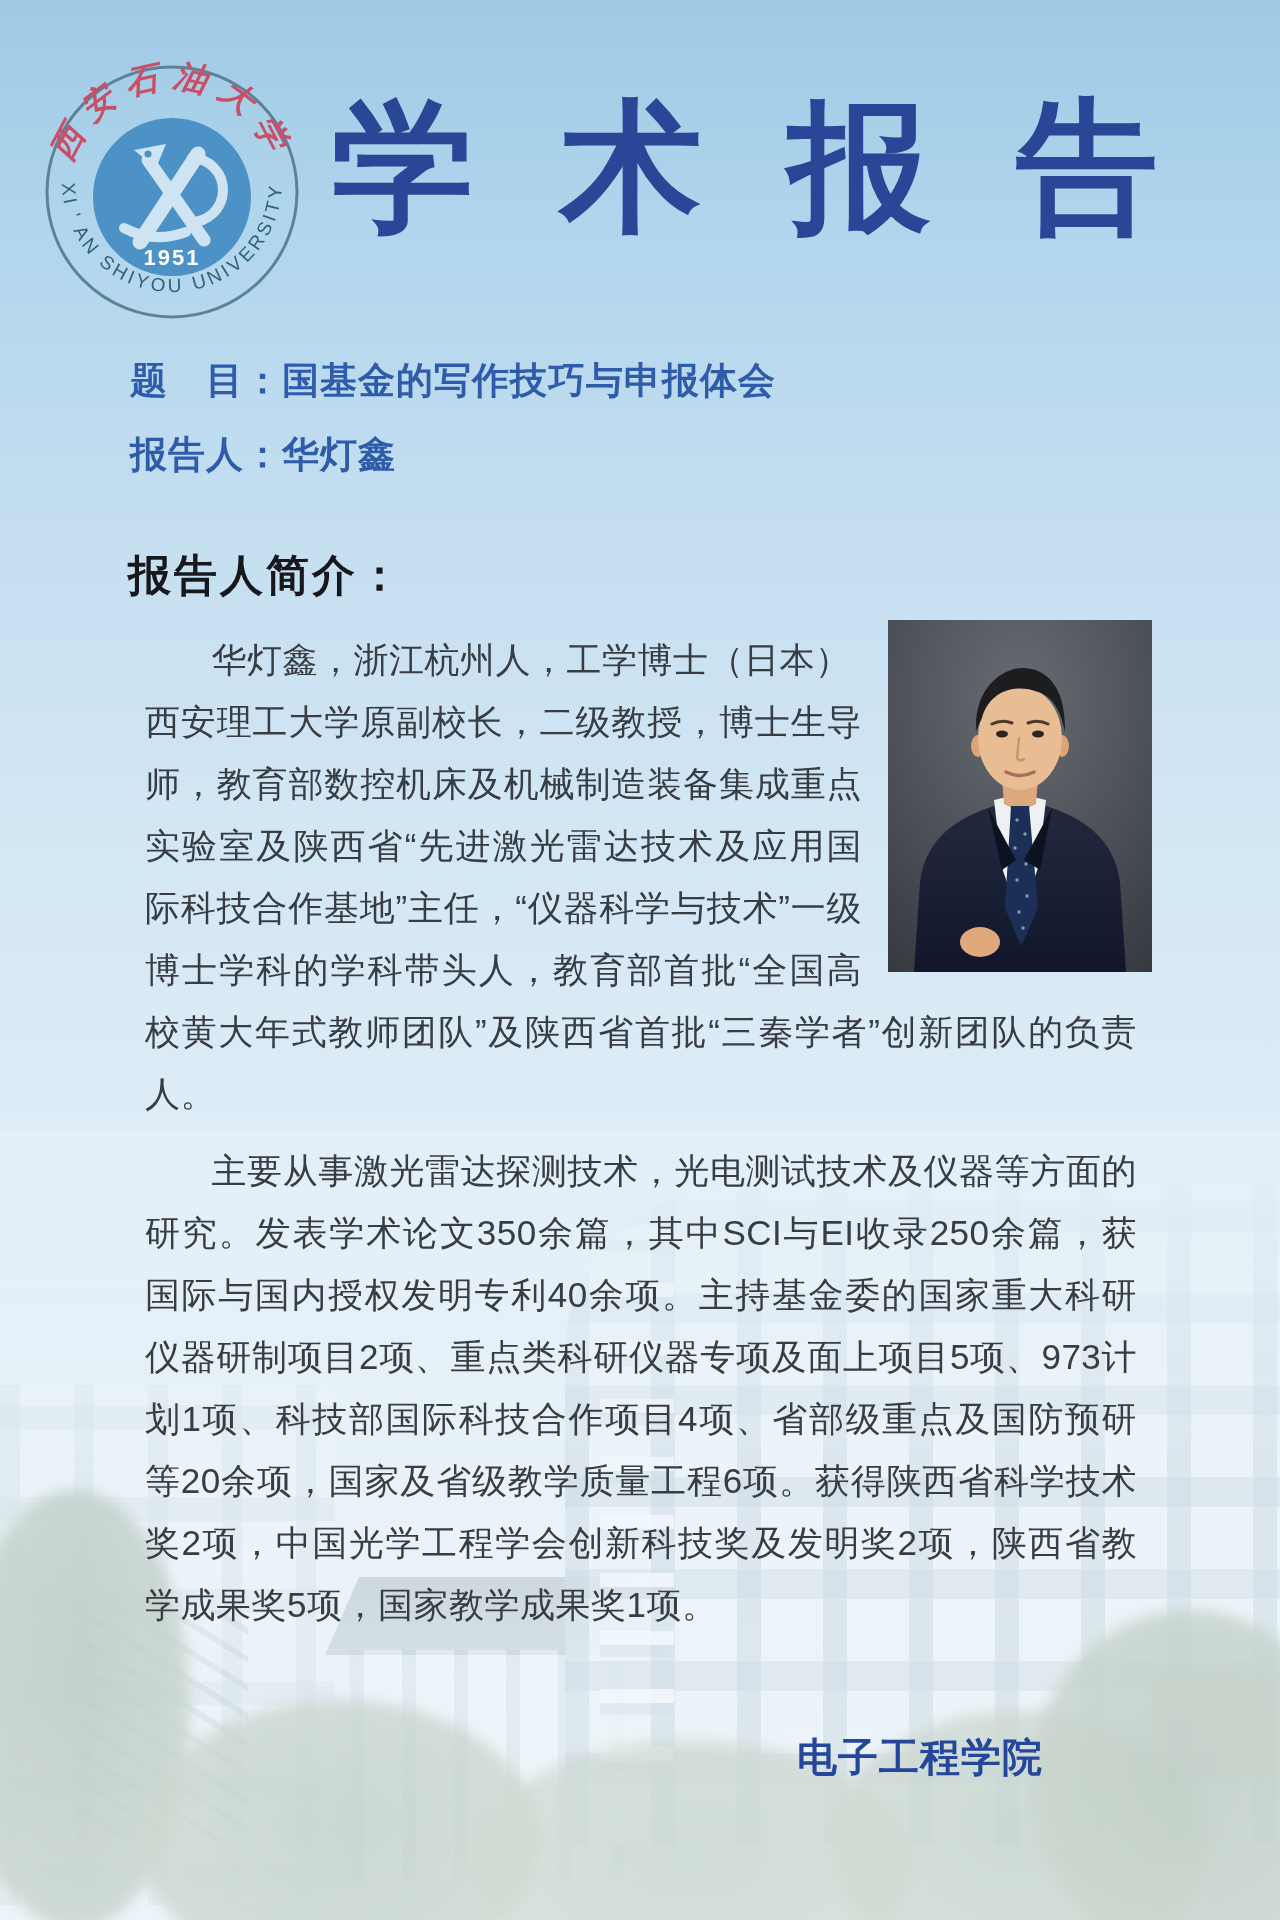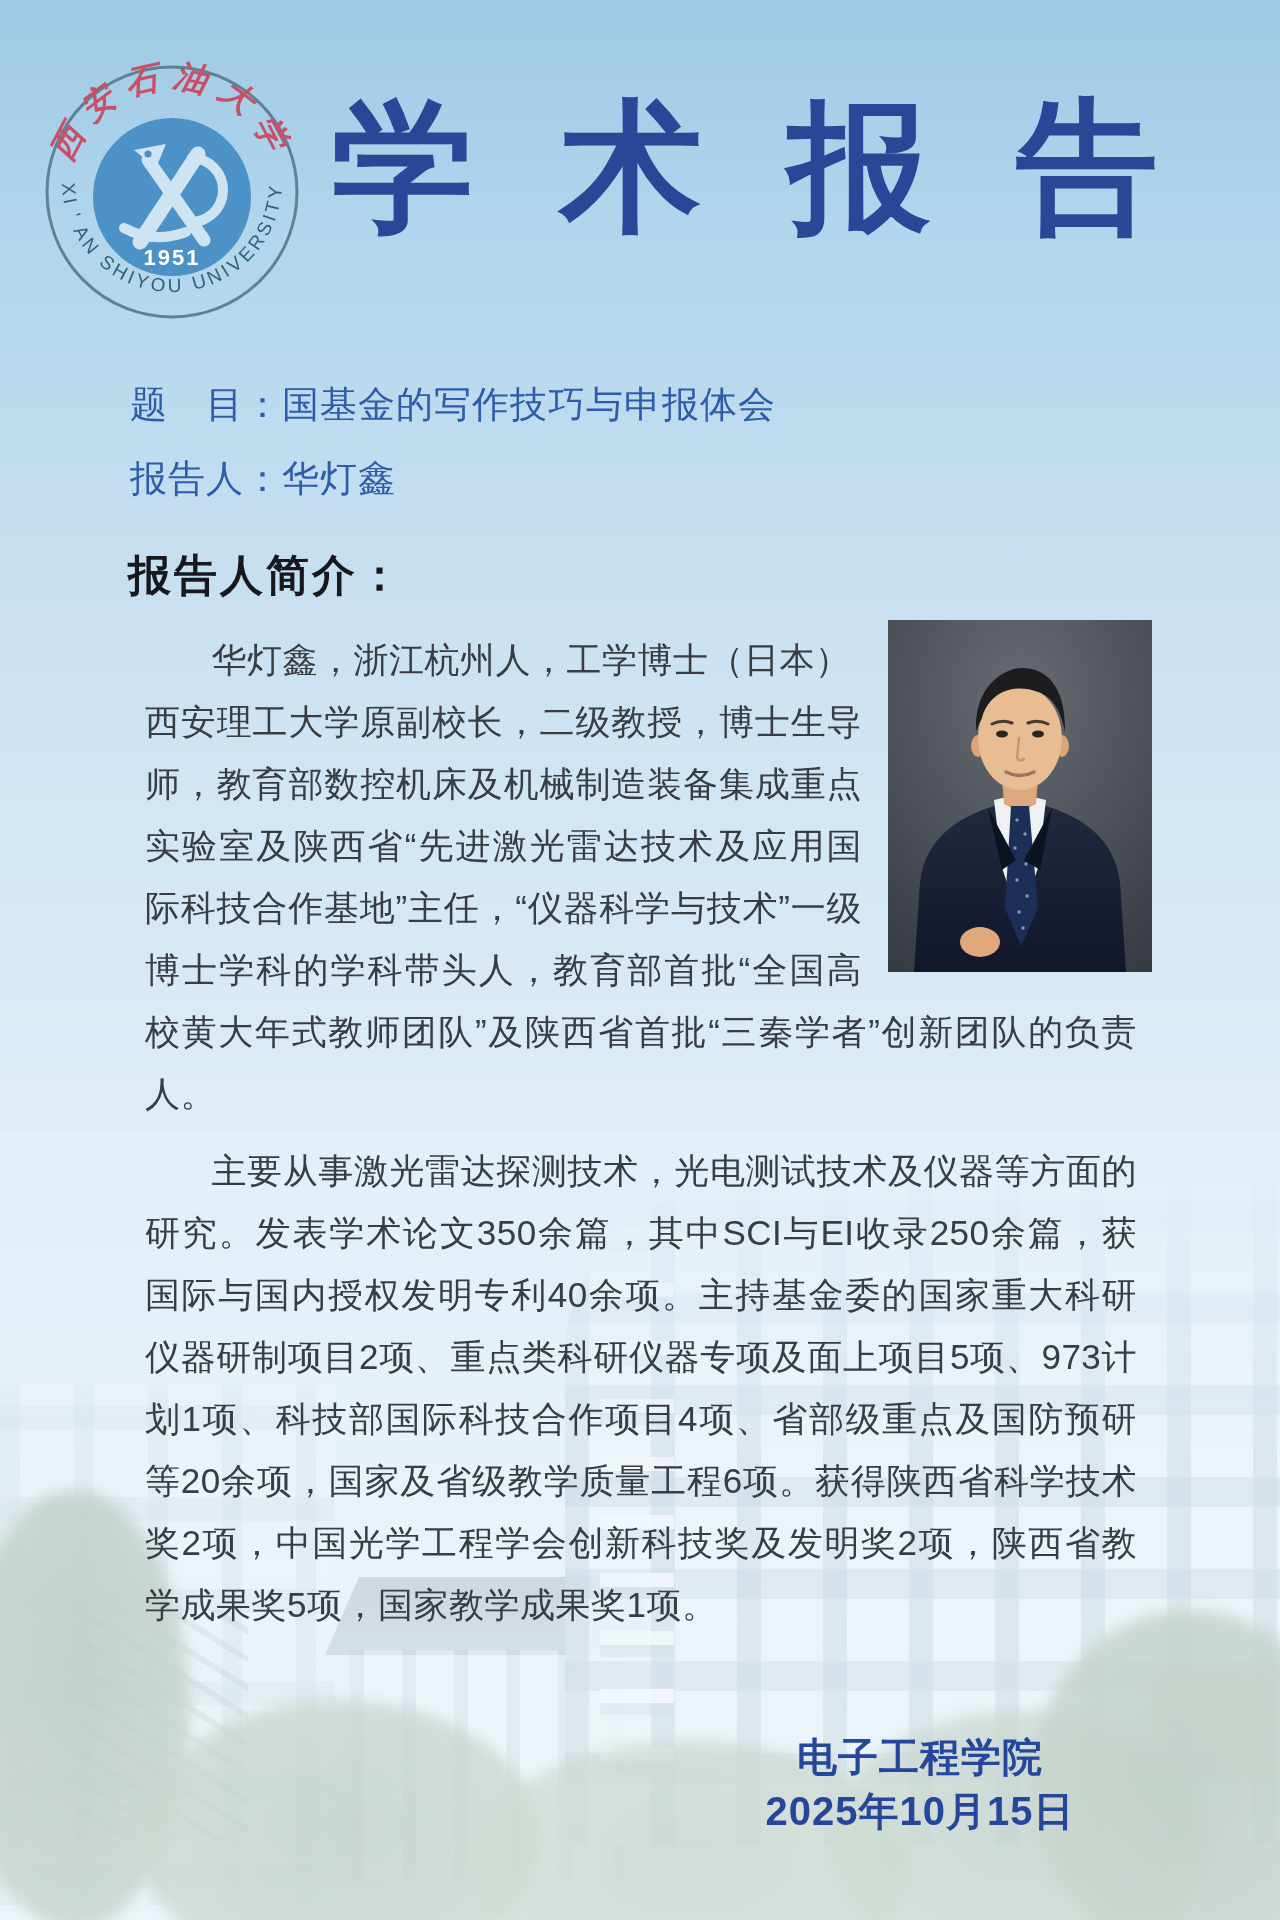--- a/index.html
+++ b/index.html
@@ -42,22 +42,22 @@
   .campus::after{content:"";position:absolute;inset:0;
     background:linear-gradient(180deg,#e7f1f8 0%,rgba(231,241,248,.65) 16%,rgba(231,241,248,0) 42%),
                linear-gradient(180deg,rgba(236,245,250,.30),rgba(236,245,250,.30));}
 
   
   .logo{position:absolute;left:40px;top:60px;width:264px;height:264px;}
   .title{position:absolute;left:332px;top:90px;font-family:"DejaVu Serif","Liberation Serif",serif;
     font-size:142px;line-height:1.08;font-weight:700;letter-spacing:86px;color:#2a4697;white-space:nowrap;text-align:center;}
 
   
-  .meta{position:absolute;left:130px;top:368px;font-size:37px;line-height:74px;color:#2e5cab;
-    font-weight:400;letter-spacing:1px;}
+  .meta{position:absolute;left:130px;top:344px;font-size:37px;line-height:74px;color:#2e5cab;
+    font-weight:700;letter-spacing:1px;}
   .meta .row{white-space:nowrap;}
 
   
   .bio-heading{position:absolute;left:128px;top:547px;font-size:43px;font-weight:700;color:#16181d;letter-spacing:3px;}
   .bio{position:absolute;left:130px;top:614px;width:1022px;font-size:35px;line-height:62px;
     color:#383d44;text-align:justify;letter-spacing:.5px;}
   .bio p{margin:15px;text-indent:1.9em;}
   .photo{float:right;width:264px;height:352px;margin:6px 0 10px 26px;display:block;}
 
   
@@ -175,16 +175,15 @@
       <path d="M 118 152 Q 132 159 146 152" stroke="#a9705a" stroke-width="3.4" fill="none" stroke-linecap="round"></path>
     </svg>
     <p><span>华灯鑫，浙江杭州人，工学博士（日本）</span><br>
       <span>西安理工大学原副校长，二级教授，博士生导师，教育部数控机床及机械制造装备集成重点实验室及陕西省“先进激光雷达技术及应用国际科技合作基地”主任，“仪器科学与技术”一级博士学科的学科带头人，教育部首批“全国高校黄大年式教师团队”及陕西省首批“三秦学者”创新团队的负责人。</span></p>
     <p>主要从事激光雷达探测技术，光电测试技术及仪器等方面的研究。发表学术论文350余篇，其中SCI与EI收录250余篇，获国际与国内授权发明专利40余项。主持基金委的国家重大科研仪器研制项目2项、重点类科研仪器专项及面上项目5项、973计划1项、科技部国际科技合作项目4项、省部级重点及国防预研等20余项，国家及省级教学质量工程6项。获得陕西省科学技术奖2项，中国光学工程学会创新科技奖及发明奖2项，陕西省教学成果奖5项，国家教学成果奖1项。</p>
   </div>
 
 
   <div class="signature">
     <div>电子工程学院</div>
-    <div>2025年10月15日</div>
   </div>
 
 </div>
 
 </body></html>

